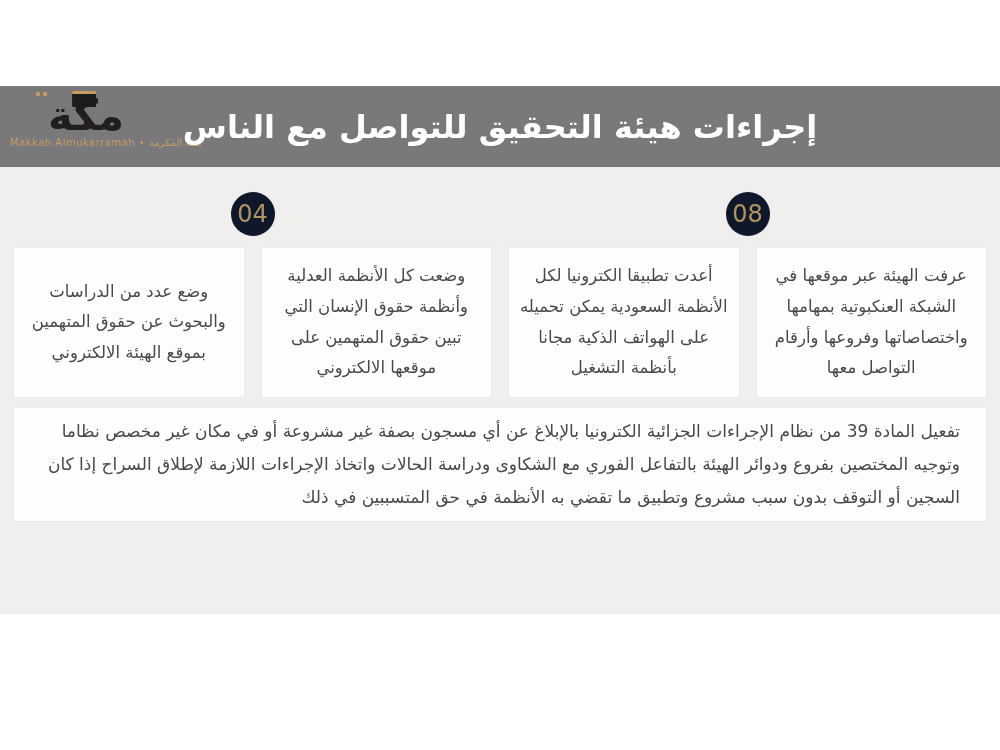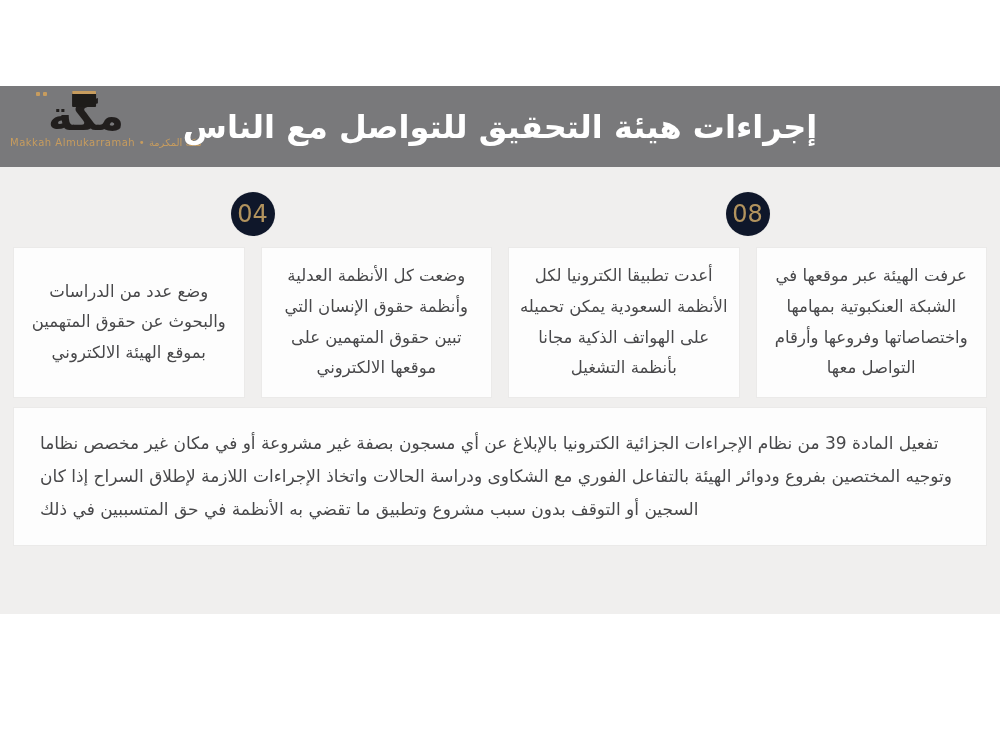--- a/index.html
+++ b/index.html
@@ -50,22 +50,22 @@
     flex:1;background:#fdfdfd;display:flex;align-items:center;justify-content:center;
     text-align:center;padding:0 8px;box-shadow:0 0 0 1px rgba(0,0,0,0.02);
   }
   .step-box p{
     margin:0;direction:rtl;font-size:16.5px;line-height:1.85;color:#48484a;
   }
   .circle5-row{display:flex;justify-content:center;margin-top:21px;flex:0 0 auto;}
   .circle.big{width:48px;height:48px;font-size:26px;}
   .bottom-box{
     margin-top:11px;background:#fdfdfd;height:113px;
-    display:flex;align-items:center;justify-content:center;text-align:left;
-    padding:12px 26px;box-shadow:0 0 0 1px rgba(0,0,0,0.02);flex:0 0 auto;
+    display:flex;align-items:center;justify-content:center;text-align:right;
+    padding:0 26px;box-shadow:0 0 0 1px rgba(0,0,0,0.02);flex:0 0 auto;
   }
   .bottom-box p{
     margin:0;direction:rtl;font-size:17px;line-height:1.95;color:#48484a;
   }
   .footer{height:148px;background:#ffffff;}
 </style>
 </head>
 <body>
 
 <div class="canvas">

